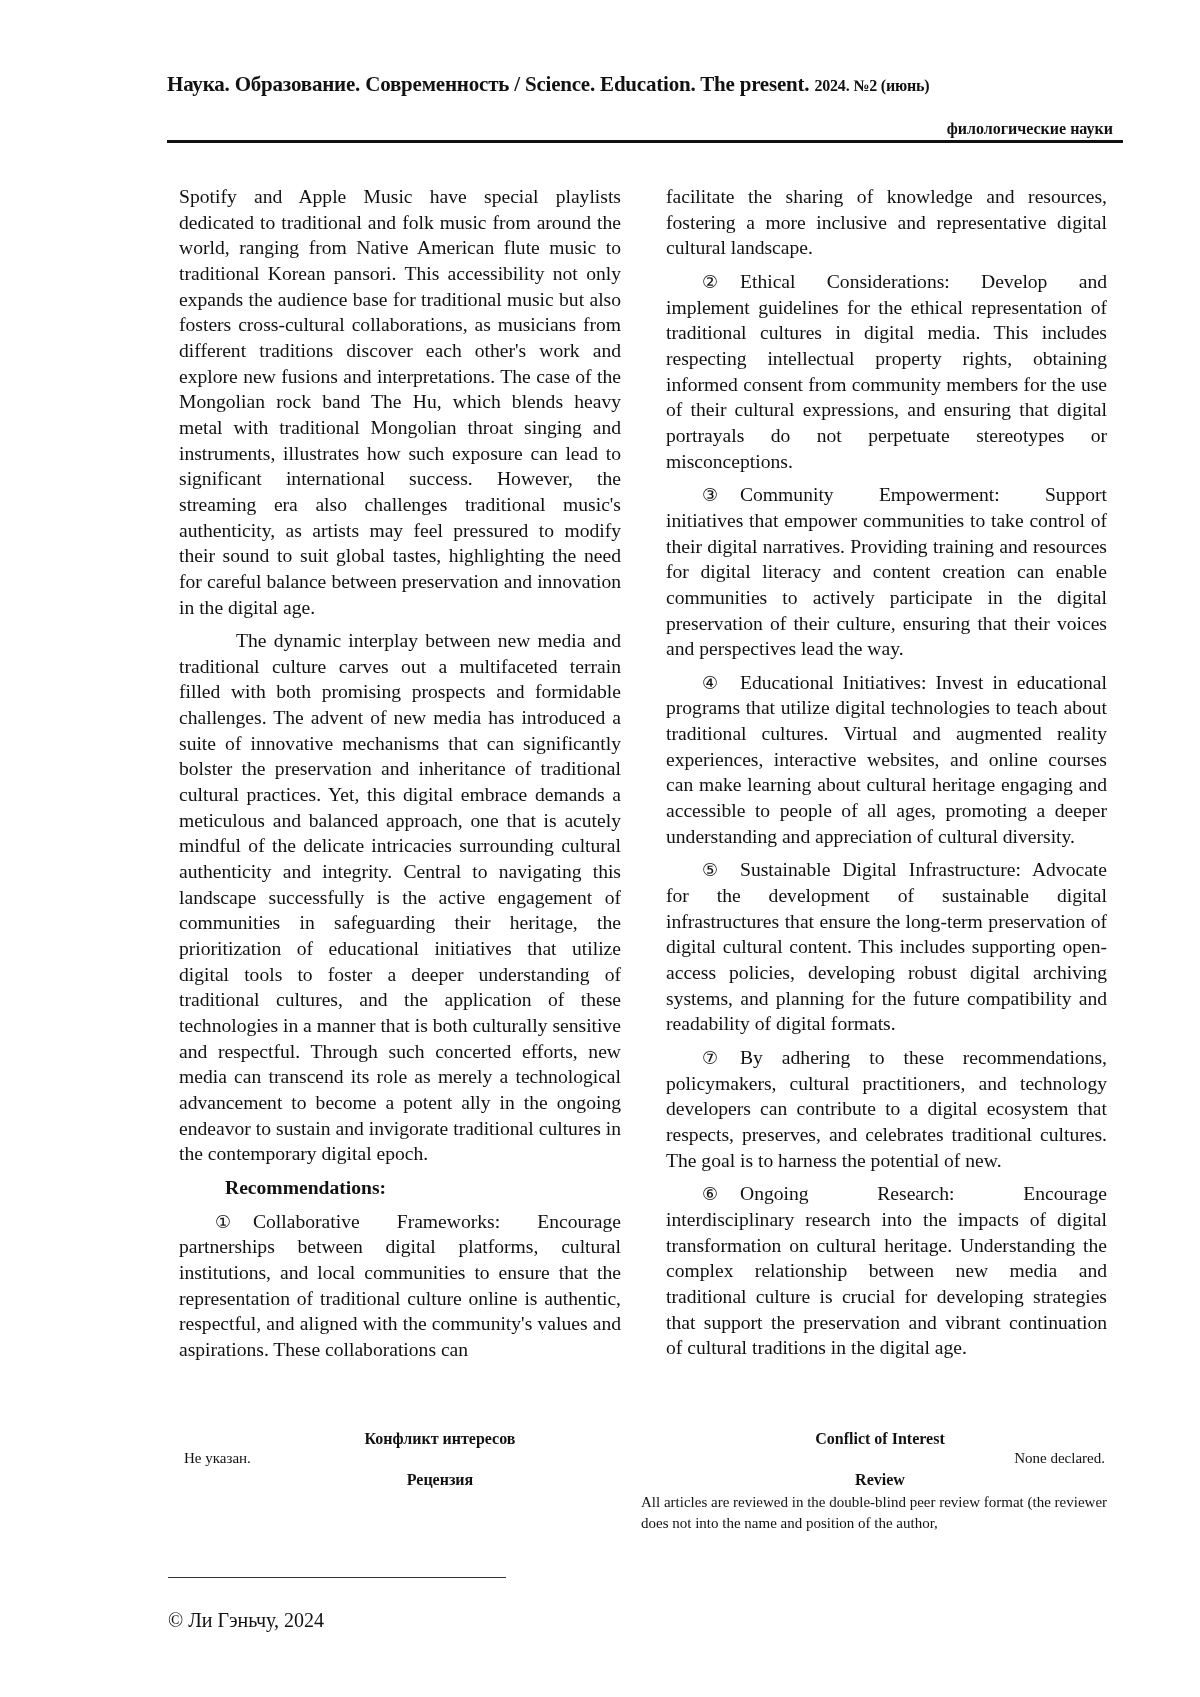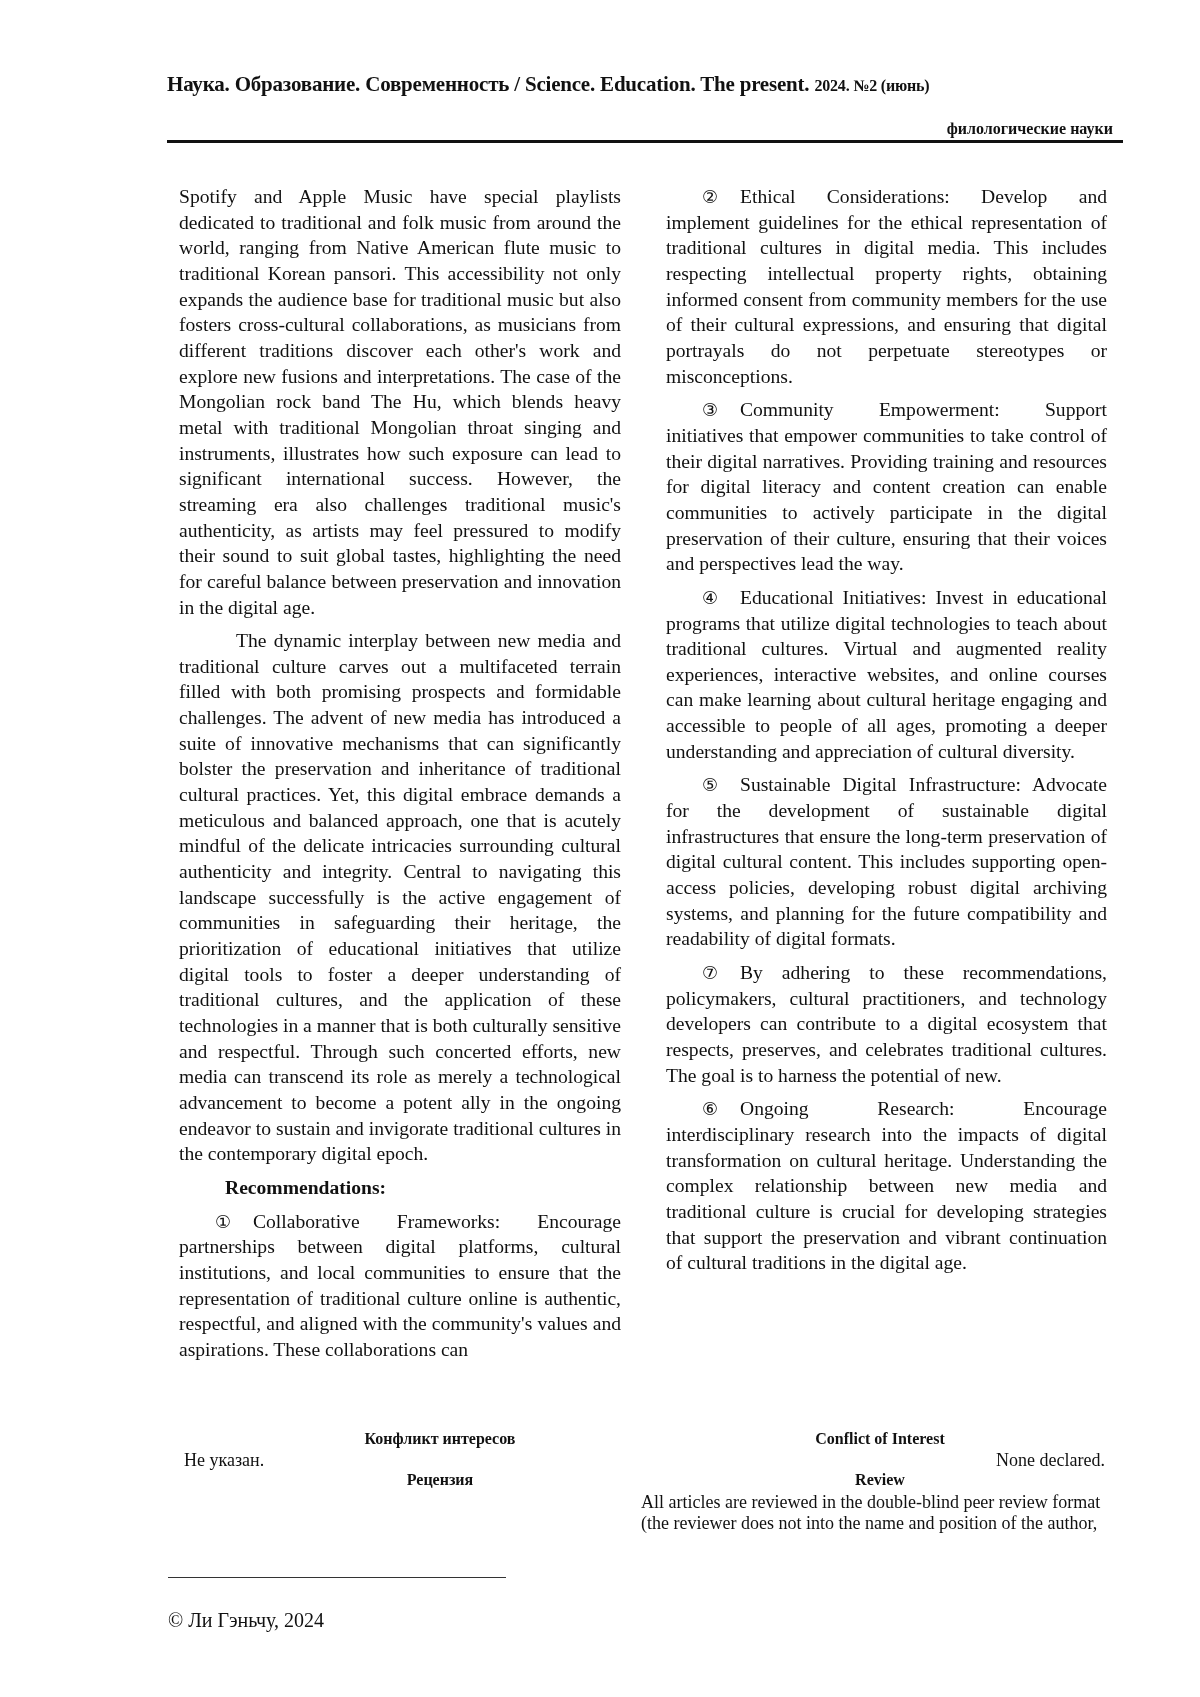--- a/index.html
+++ b/index.html
@@ -14,21 +14,21 @@
   .col { position: absolute; top: 176px; font-size: 19.6px; line-height: 25.65px;
          text-align: justify; hyphens: manual; }
   .col-left { left: 171px; width: 458px; }
   .col-right { left: 658px; width: 457px; }
   .col p { margin: 8px; }
   .indent { text-indent: 57px; }
   .heading { font-weight: bold; text-indent: 57px; text-align: left; }
   .heading.rec { text-indent: 46px; }
   .item { text-indent: 36px; }
   .num { display: inline-block; width: 38px; text-indent: 0; font-family: "DejaVu Sans", sans-serif; font-size: 18px; }
-  .footer { position: absolute; font-size: 18px; }
+  .footer { position: absolute; font-size: 15px; }
   .f-ru-title { left: 310px; top: 1430px; width: 260px; text-align: center; font-weight: bold; font-size: 16px; }
   .f-ru-text { left: 184px; top: 1450px; }
   .f-ru-review { left: 310px; top: 1471px; width: 260px; text-align: center; font-weight: bold; font-size: 16px; }
   .f-en-title { left: 680px; top: 1430px; width: 400px; text-align: center; font-weight: bold; font-size: 16px; }
   .f-en-text { left: 640px; top: 1450px; width: 465px; text-align: right; }
   .f-en-review { left: 680px; top: 1471px; width: 400px; text-align: center; font-weight: bold; font-size: 16px; }
   .f-en-body { left: 641px; top: 1492px; width: 470px; line-height: 21px; }
   .foot-rule { position: absolute; left: 168px; top: 1577px; width: 338px; height: 1px; background: #333; }
   .copyright { position: absolute; left: 168px; top: 1609px; font-size: 20px; }
 </style>
@@ -43,20 +43,21 @@
 <div class="header-rule"></div>
 
 <div class="col col-left">
   <p>Spotify and Apple Music have special playlists dedicated to traditional and folk music from around the world, ranging from Native American flute music to traditional Korean pansori. This accessibility not only expands the audience base for traditional music but also fosters cross-cultural collaborations, as musicians from different traditions discover each other's work and explore new fusions and interpretations. The case of the Mongolian rock band The Hu, which blends heavy metal with traditional Mongolian throat singing and instruments, illustrates how such exposure can lead to significant international success. However, the streaming era also challenges traditional music's authenticity, as artists may feel pressured to modify their sound to suit global tastes, highlighting the need for careful balance between preservation and innovation in the digital age.</p>
   <p class="indent">The dynamic interplay between new media and traditional culture carves out a multifaceted terrain filled with both promising prospects and formidable challenges. The advent of new media has introduced a suite of innovative mechanisms that can significantly bolster the preservation and inheritance of traditional cultural practices. Yet, this digital embrace demands a meticulous and balanced approach, one that is acutely mindful of the delicate intricacies surrounding cultural authenticity and integrity. Central to navigating this landscape successfully is the active engagement of communities in safeguarding their heritage, the prioritization of educational initiatives that utilize digital tools to foster a deeper understanding of traditional cultures, and the application of these technologies in a manner that is both culturally sensitive and respectful. Through such concerted efforts, new media can transcend its role as merely a technological advancement to become a potent ally in the ongoing endeavor to sustain and invigorate traditional cultures in the contemporary digital epoch.</p>
   <p class="heading rec">Recommendations:</p>
   <p class="item"><span class="num">①</span><span>Collaborative Frameworks: Encourage partnerships between digital platforms, cultural institutions, and local communities to ensure that the representation of traditional culture online is authentic, respectful, and aligned with the community's values and aspirations. These collaborations can</span></p>
 </div>
 
 <div class="col col-right">
+  <p>facilitate the sharing of knowledge and resources, fostering a more inclusive and representative digital cultural landscape.</p>
   <p class="item"><span class="num">②</span><span>Ethical Considerations: Develop and implement guidelines for the ethical representation of traditional cultures in digital media. This includes respecting intellectual property rights, obtaining informed consent from community members for the use of their cultural expressions, and ensuring that digital portrayals do not perpetuate stereotypes or misconceptions.</span></p>
   <p class="item"><span class="num">③</span><span>Community Empowerment: Support initiatives that empower communities to take control of their digital narratives. Providing training and resources for digital literacy and content creation can enable communities to actively participate in the digital preservation of their culture, ensuring that their voices and perspectives lead the way.</span></p>
   <p class="item"><span class="num">④</span><span>Educational Initiatives: Invest in educational programs that utilize digital technologies to teach about traditional cultures. Virtual and augmented reality experiences, interactive websites, and online courses can make learning about cultural heritage engaging and accessible to people of all ages, promoting a deeper understanding and appreciation of cultural diversity.</span></p>
   <p class="item"><span class="num">⑤</span><span>Sustainable Digital Infrastructure: Advocate for the development of sustainable digital infrastructures that ensure the long-term preservation of digital cultural content. This includes supporting open-access policies, developing robust digital archiving systems, and planning for the future compatibility and readability of digital formats.</span></p>
   <p class="item"><span class="num">⑦</span><span>By adhering to these recommendations, policymakers, cultural practitioners, and technology developers can contribute to a digital ecosystem that respects, preserves, and celebrates traditional cultures. The goal is to harness the potential of new.</span></p>
   <p class="item"><span class="num">⑥</span><span>Ongoing Research: Encourage interdisciplinary research into the impacts of digital transformation on cultural heritage. Understanding the complex relationship between new media and traditional culture is crucial for developing strategies that support the preservation and vibrant continuation of cultural traditions in the digital age.</span></p>
 </div>
 
 <div class="footer f-ru-title">Конфликт интересов</div>
 <div class="footer f-ru-text">Не указан.</div>

